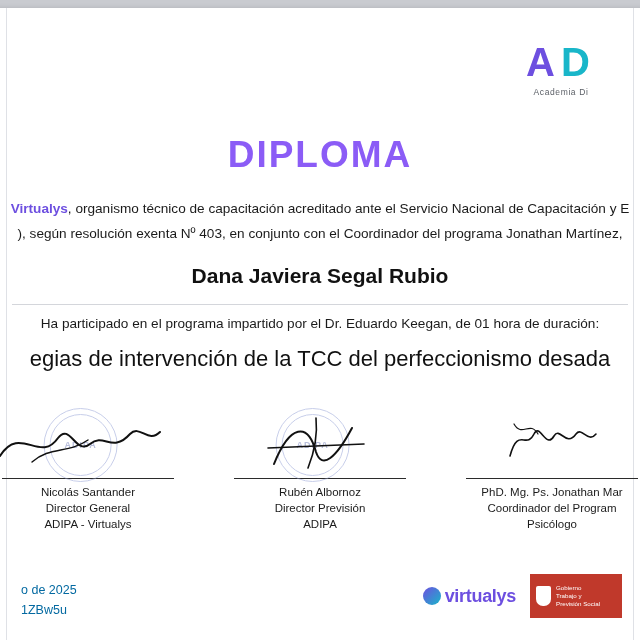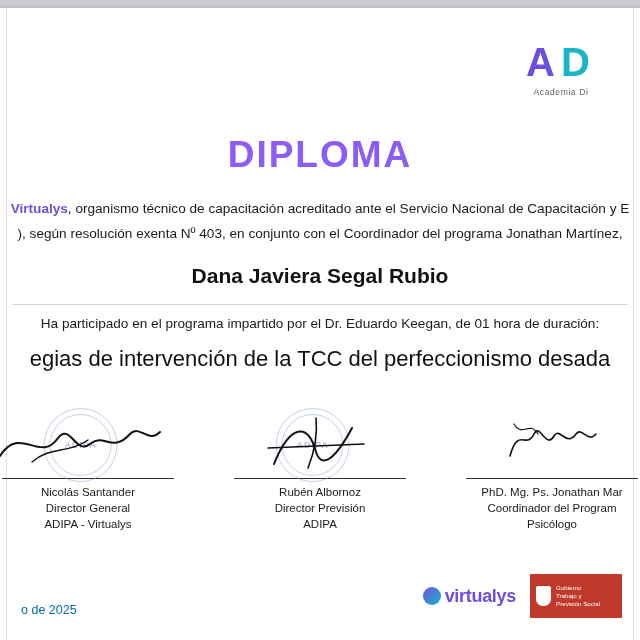--- a/index.html
+++ b/index.html
@@ -325,20 +325,21 @@
       <div class="sig-line"></div>
       <div class="sig-name">PhD. Mg. Ps. Jonathan Mar</div>
       <div class="sig-name">Coordinador del Program</div>
       <div class="sig-name">Psicólogo</div>
     </div>
 
   </div>
 
   <div class="footer">
     <div>o de 2025</div>
+    <div>1ZBw5u</div>
   </div>
 
   <div class="footer-logos">
     <div class="virtualys-logo">
       <div class="virtualys-mark"></div>
       <div class="virtualys-text">virtualys</div>
     </div>
     <div class="gob-logo">
       <div class="gob-emblem"></div>
       <div>Gobierno</div>

